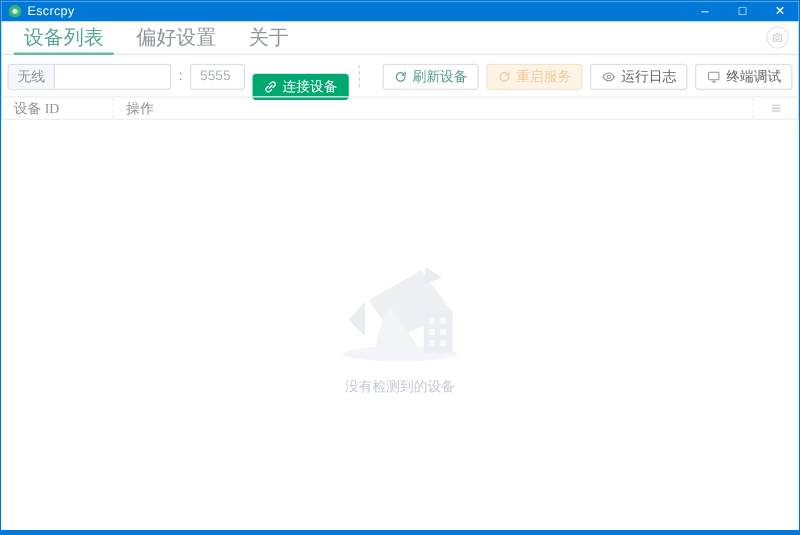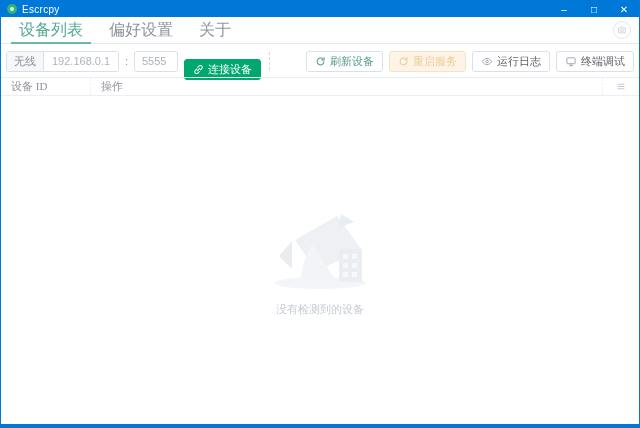--- a/index.html
+++ b/index.html
@@ -74,21 +74,21 @@
   }
   .port-input::placeholder{color:#aeb3bc;}
   .colon{color:#8f959e;font-size:11px;}
   .btn{
     height:21px;border-radius:3px;padding:0 8px;font-size:11px;
     display:inline-flex;align-items:center;gap:4px;white-space:nowrap;
     border:1px solid #dcdfe6;background:#fff;color:#606266;cursor:pointer;
     font-family:"Liberation Sans",sans-serif;
   }
   .btn-primary{background:#00a870;border-color:#00a870;color:#fff;margin-top:16px;}
-  .btn-refresh{color:#569b8a;margin-left:28px;justify-content:center;}
+  .btn-refresh{color:#569b8a;margin-left:10px;justify-content:center;}
   .btn-warning-disabled{
     background:#fdf3e7;border-color:#f7e3c4;color:#eecb96;cursor:not-allowed;
   }
   .v-divider{
     width:0;height:18px;border-left:1px dashed #d4d8de;margin:0 2px;
   }
   
   .table-header{
     height:19px;flex:0 0 19px;display:flex;align-items:center;
     border-top:1px solid #ebeef5;border-bottom:1px solid #ebeef5;
@@ -136,21 +136,20 @@
         <path d="M4 7h4l2-2h4l2 2h4v12H4z" fill="none" stroke="#c9ced6" stroke-width="2"></path>
         <circle cx="12" cy="13" r="3.5" fill="none" stroke="#c9ced6" stroke-width="2"></circle>
       </svg>
     </div>
   </div>
 
   <div class="toolbar">
 
     <div class="input-group">
       <span class="input-prepend">无线</span>
-      <input class="text-input" type="text" placeholder="192.168.0.1" style="">
     </div>
 
     <span class="colon">:</span>
 
     <input class="port-input" type="text" placeholder="5555" style="">
 
     <button class="btn btn-primary">
       <svg class="icon-svg" width="11" height="11" viewBox="0 0 24 24">
         <path d="M9.5 14.5l5-5M8 11l-3 3a4 4 0 0 0 5.7 5.7l3-3M16 13l3-3a4 4 0 0 0-5.7-5.7l-3 3" fill="none" stroke="#ffffff" stroke-width="2.2" stroke-linecap="round"></path>
       </svg>

